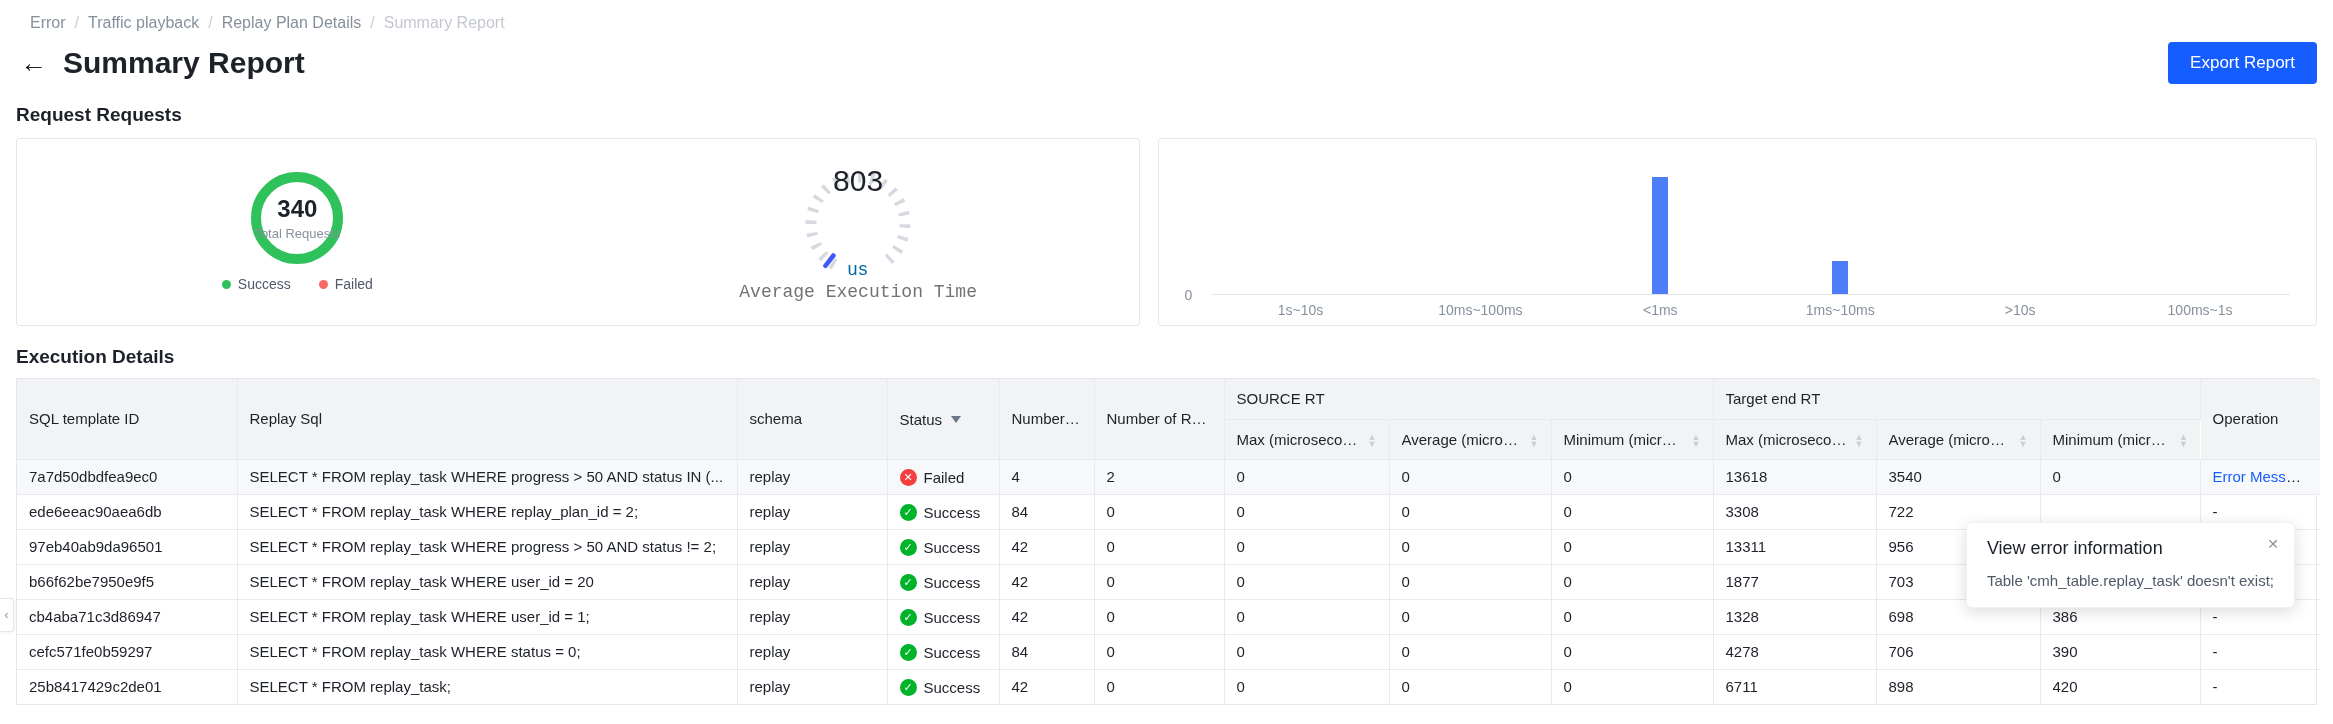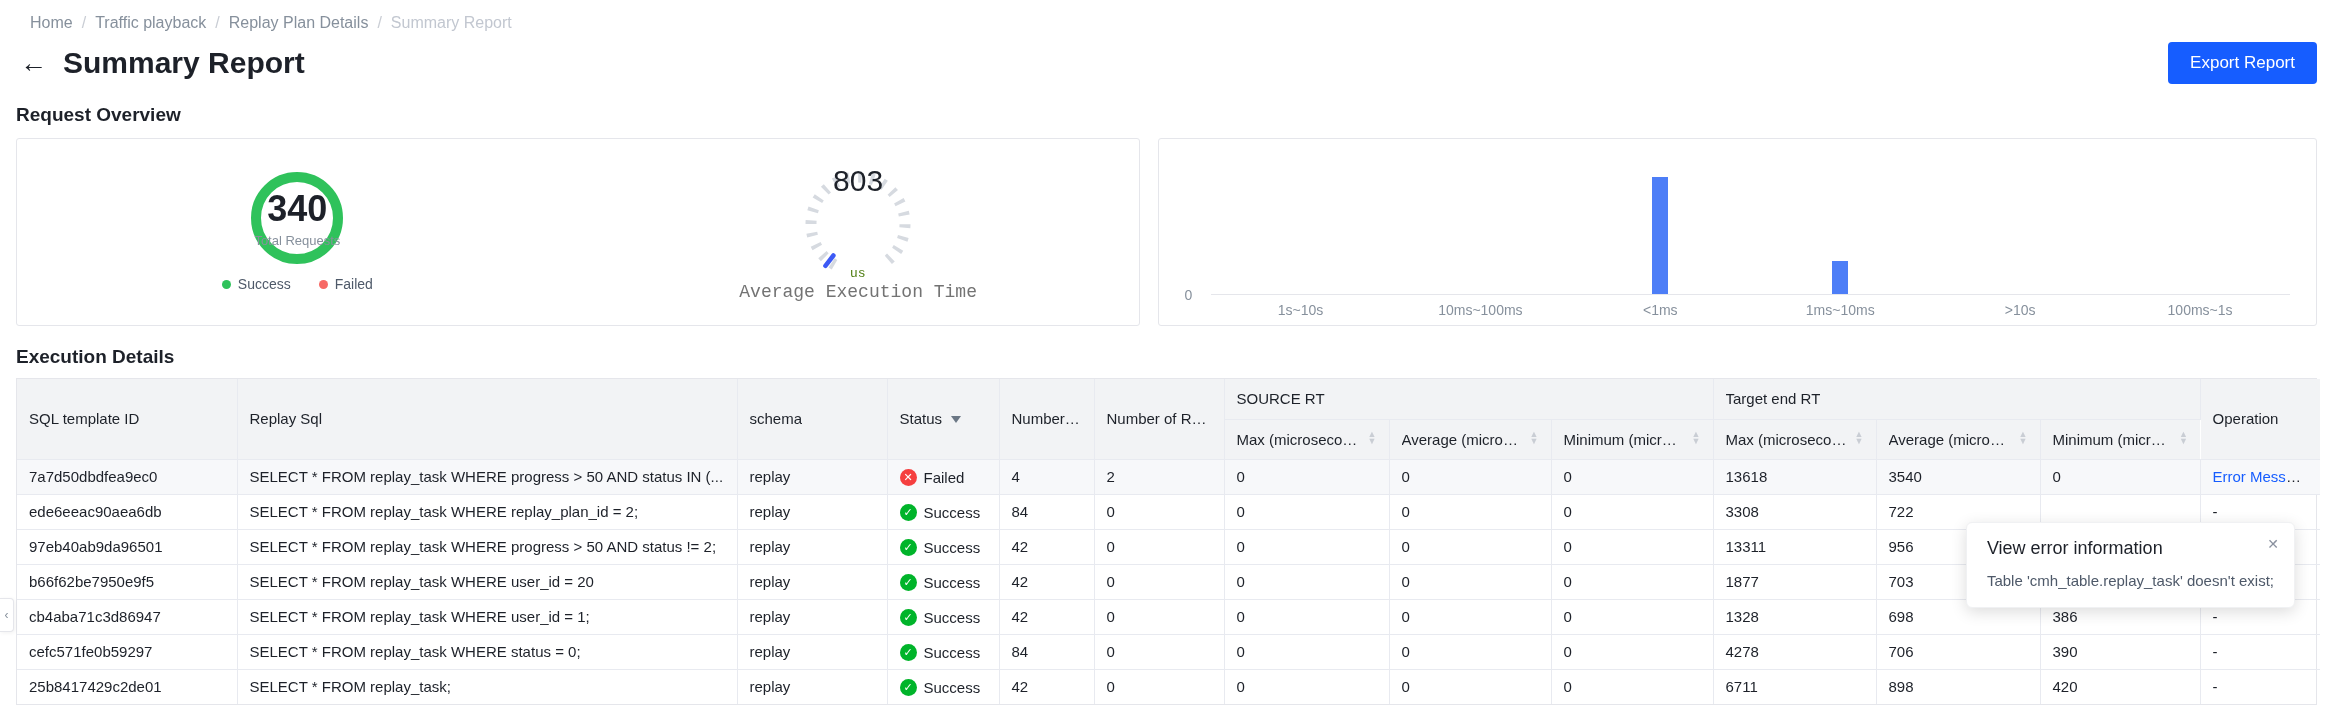--- a/index.html
+++ b/index.html
@@ -19,86 +19,86 @@
   h1 { font-size: 30px; font-weight: 600; margin: 0; }
   .export-btn { margin-left: auto; background: #165DFF; color: #fff; border: none; border-radius: 4px; height: 42px; padding: 0 22px; font-size: 17px; font-weight: 500; font-family: inherit; cursor: pointer; text-align: center; }
   .section-title { font-size: 19px; font-weight: 600; margin: 20px 0 0 16px; }
   
   .cards { display: flex; gap: 18px; margin: 12px 16px 0; }
   .card { border: 1px solid #e5e6eb; border-radius: 3px; background: #fff; height: 188px; }
   .card.left { flex: 1; display: flex; align-items: center; }
   .card.right { flex: 1; padding: 14px 18px 0; }
   .half { flex: 1; display: flex; flex-direction: column; align-items: center; }
   .donut { width: 92px; height: 92px; border: 10px solid #2FC25B; border-radius: 50%; display: flex; flex-direction: column; align-items: center; justify-content: center; }
-  .donut-value { font-size: 36px; font-weight: 600; }
+  .donut-value { font-size: 24px; font-weight: 600; }
   .donut-label { font-size: 13px; color: #86909c; margin-top: 3px; white-space: nowrap; }
   .legend { display: flex; gap: 28px; margin-top: 12px; font-size: 14px; color: #4e5969; align-items: center; }
   .legend-item { display: inline-flex; align-items: center; }
   .dot { width: 9px; height: 9px; border-radius: 50%; display: inline-block; margin-right: 7px; }
   .dot.ok { background: #2FC25B; }
   .dot.bad { background: #F76965; }
   .dial-wrap { position: relative; width: 140px; height: 118px; }
   .dial-text { position: absolute; inset: 0; display: flex; flex-direction: column; align-items: center; justify-content: space-between; padding-top: 2px; }
   .dial-value { font-size: 30px; font-weight: 500; }
-  .dial-unit { font-size: 13px; color: #4d7c0f; letter-spacing: 1px; }
+  .dial-unit { font-size: 18px; color: #0369a1; letter-spacing: 1px; }
   .gauge-caption { font-size: 18px; color: #737373; margin-top: 2px; font-family: Liberation Mono, monospace; }
   
   .chart-title { font-size: 17px; font-weight: 500; }
   .chart-plot { position: relative; height: 128px; margin: 14px 8px 0 34px; border-bottom: 1px solid #e5e6eb; display: flex; align-items: flex-end; }
   .chart-col { flex: 1; display: flex; justify-content: center; align-items: flex-end; height: 100%; }
   .chart-bar { width: 16px; }
   .y-zero { position: absolute; left: -26px; bottom: -9px; font-size: 14px; color: #86909c; }
   .chart-labels { display: flex; margin: 7px 8px 0 34px; font-size: 14px; color: #86909c; }
   .chart-label { flex: 1; text-align: center; }
   
   .table-wrap { margin: 10px 16px 0; border: 1px solid #e5e6eb; }
   table { width: 100%; border-collapse: collapse; table-layout: fixed; font-size: 15px; }
   th, td { border-right: 1px solid #e8eaf0; border-bottom: 1px solid #e8eaf0; padding: 0 12px; text-align: left; white-space: nowrap; overflow: hidden; }
   th:last-child, td:last-child { border-right: none; }
   thead th { background: #f2f3f5; font-weight: 500; height: 40px; }
   tbody td { height: 35px; text-overflow: ellipsis; }
   tbody tr:last-child td { border-bottom: none; }
   tr.row-failed { background: #f7f8fa; }
-  .th-flex { display: flex; align-items: flex-start; min-width: 0; }
+  .th-flex { display: flex; align-items: flex-end; min-width: 0; }
   .th-flex .lbl { overflow: hidden; text-overflow: ellipsis; white-space: nowrap; }
   .sorter { display: inline-flex; flex-direction: column; margin-left: 7px; color: #c9cdd4; font-size: 9px; line-height: 7px; flex: none; cursor: pointer; }
   .caret { width: 0; height: 0; border: 5px solid transparent; border-top: 7px solid #6b7785; margin-left: 9px; margin-top: 6px; flex: none; cursor: pointer; }
   .status-wrap { display: inline-flex; align-items: center; gap: 7px; }
   .sicon { width: 17px; height: 17px; border-radius: 50%; color: #fff; font-size: 11px; line-height: 17px; text-align: center; flex: none; display: inline-block; }
   .sicon.ok { background: #00B42A; }
   .sicon.fail { background: #F53F3F; }
   .err-link { color: #165DFF; cursor: pointer; }
   
   .popup { position: absolute; top: 522px; right: 38px; background: #fff; border-radius: 6px; box-shadow: 0 4px 16px rgba(0,0,0,0.14); border: 1px solid #f0f1f3; padding: 15px 20px 18px; z-index: 20; }
   .popup-title { font-size: 18px; font-weight: 500; padding-right: 34px; white-space: nowrap; }
   .popup-msg { font-size: 15px; color: #4e5969; margin-top: 13px; white-space: nowrap; }
   .popup-close { position: absolute; top: 13px; right: 15px; font-size: 14px; color: #8a919f; cursor: pointer; }
   
   .edge-handle { position: absolute; left: 0; top: 598px; width: 14px; height: 34px; background: #fff; border: 1px solid #e5e6eb; border-left: none; border-radius: 0 4px 4px 0; box-shadow: 1px 1px 4px rgba(0,0,0,0.06); display: flex; align-items: center; justify-content: center; font-size: 12px; color: #86909c; cursor: pointer; z-index: 5; }
 </style>
 </head>
 <body>
 
 <div class="breadcrumb">
-  <span class="crumb">Home</span>
+  <span class="crumb">Error</span>
   <span class="sep">/</span>
   <span class="crumb">Traffic playback</span>
   <span class="sep">/</span>
   <span class="crumb">Replay Plan Details</span>
   <span class="sep">/</span>
   <span class="crumb current">Summary Report</span>
 </div>
 
 <div class="title-row">
   <span class="back">←</span>
   <h1>Summary Report</h1>
   <button class="export-btn">Export Report</button>
 </div>
 
-<div class="section-title">Request Overview</div>
+<div class="section-title">Request Requests</div>
 
 <div class="cards">
   <div class="card left">
     <div class="half">
       <div class="donut">
         <div class="donut-value">340</div>
         <div class="donut-label">Total Requests</div>
       </div>
       <div class="legend">
         <span class="legend-item">

